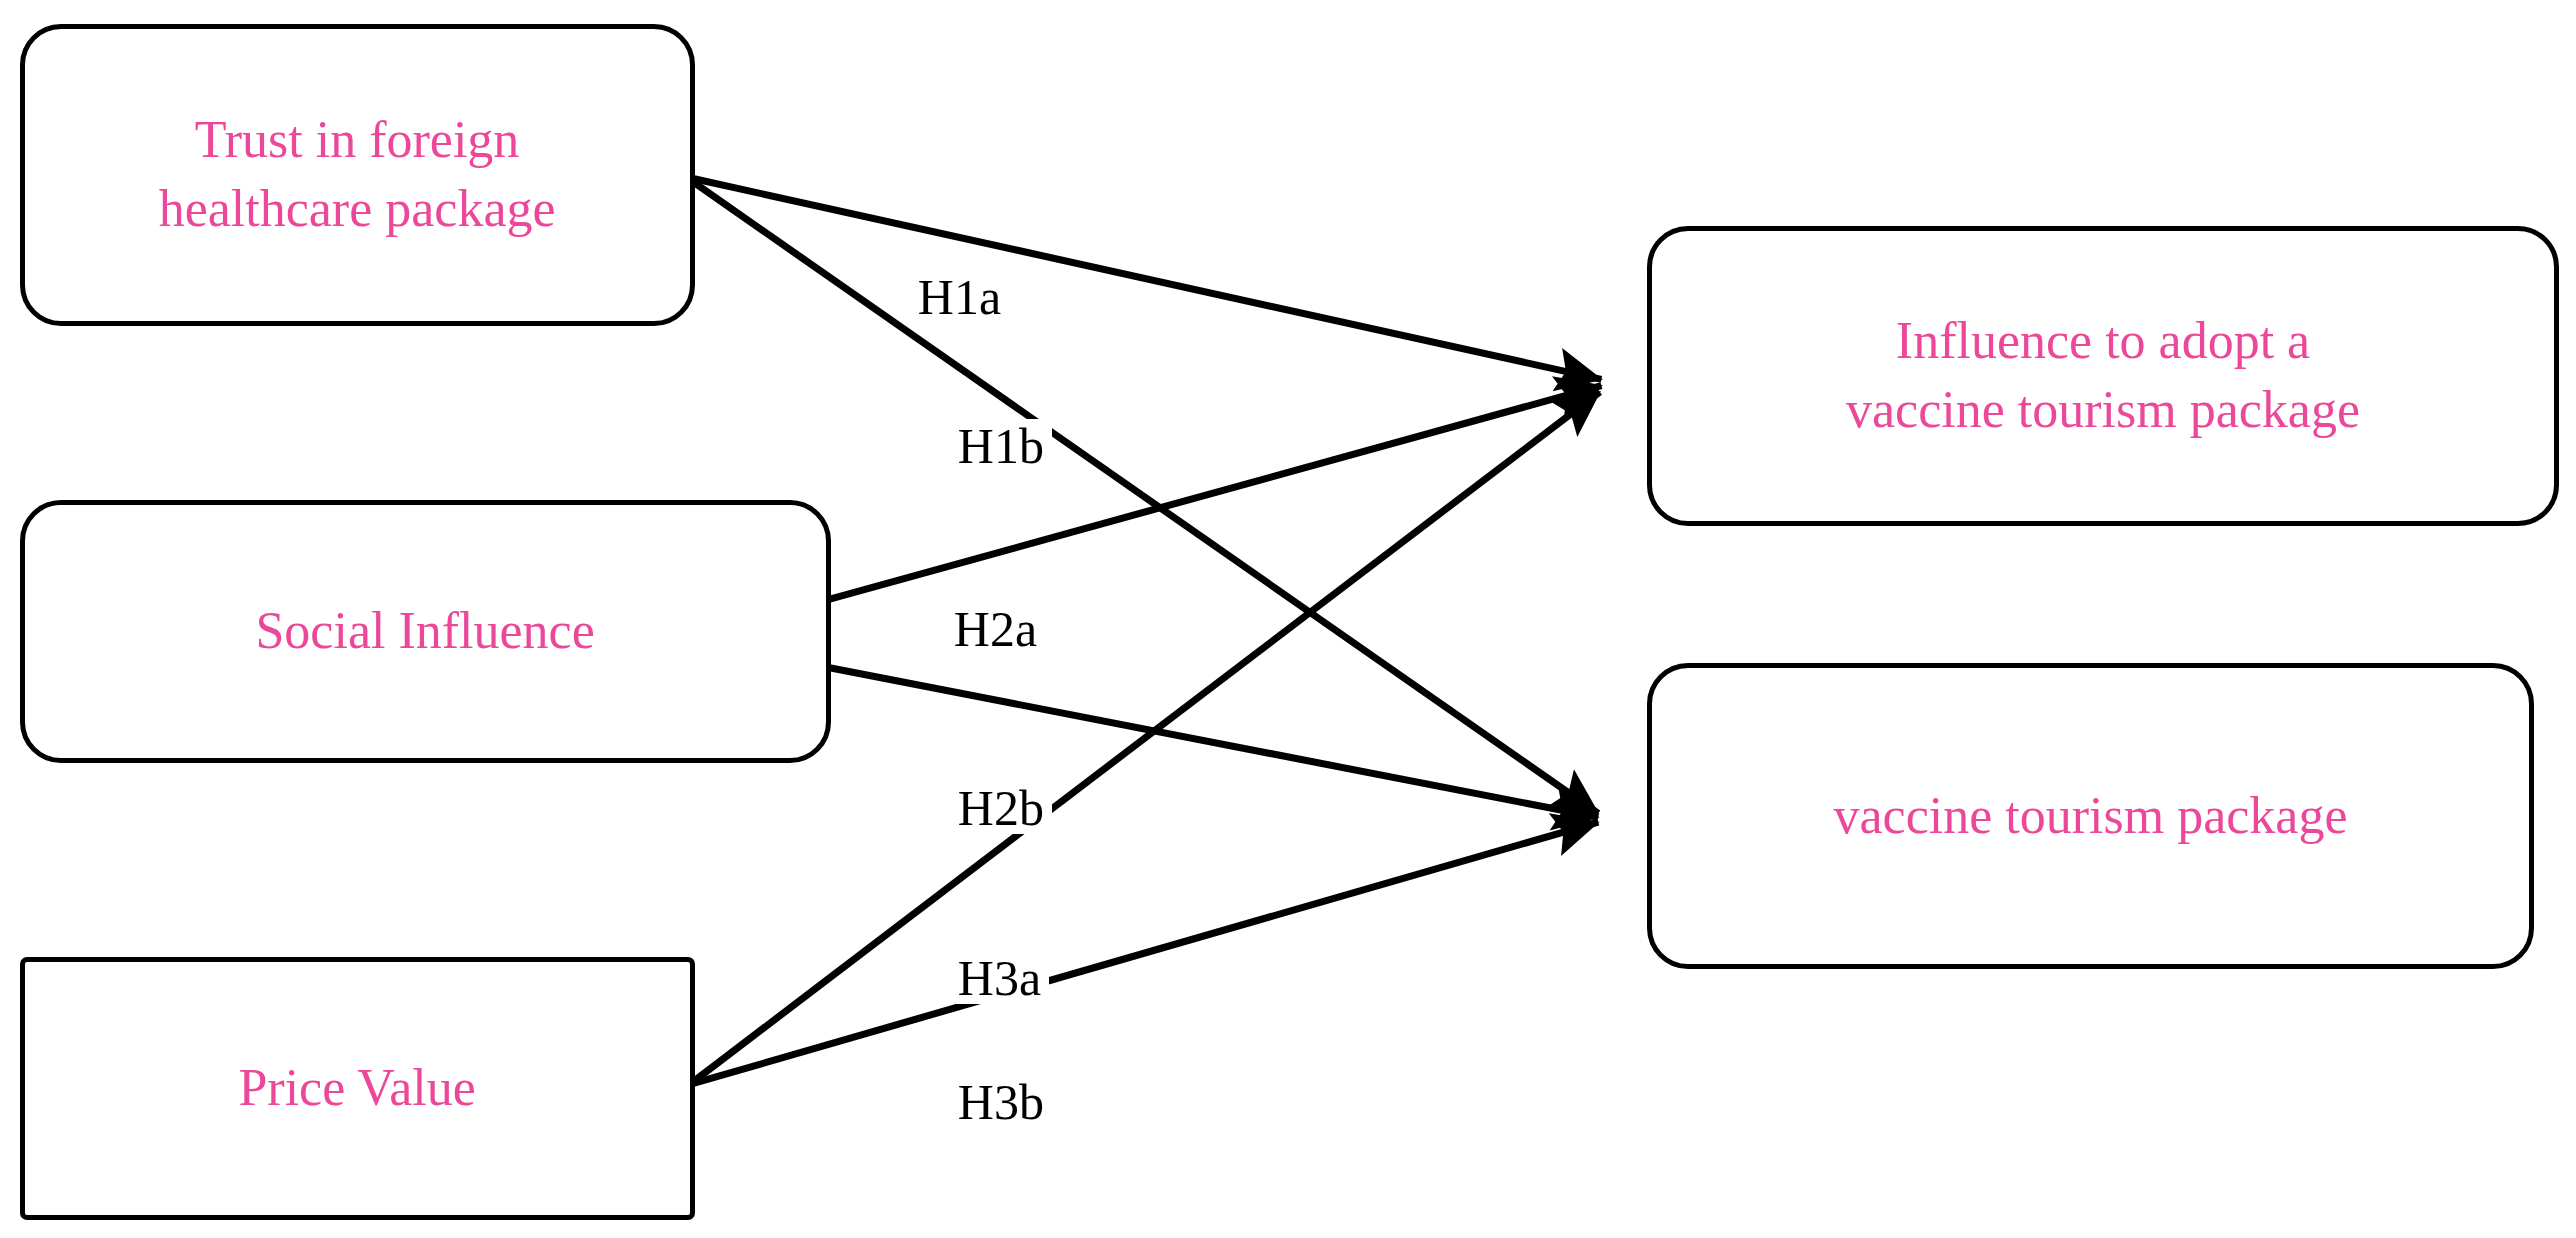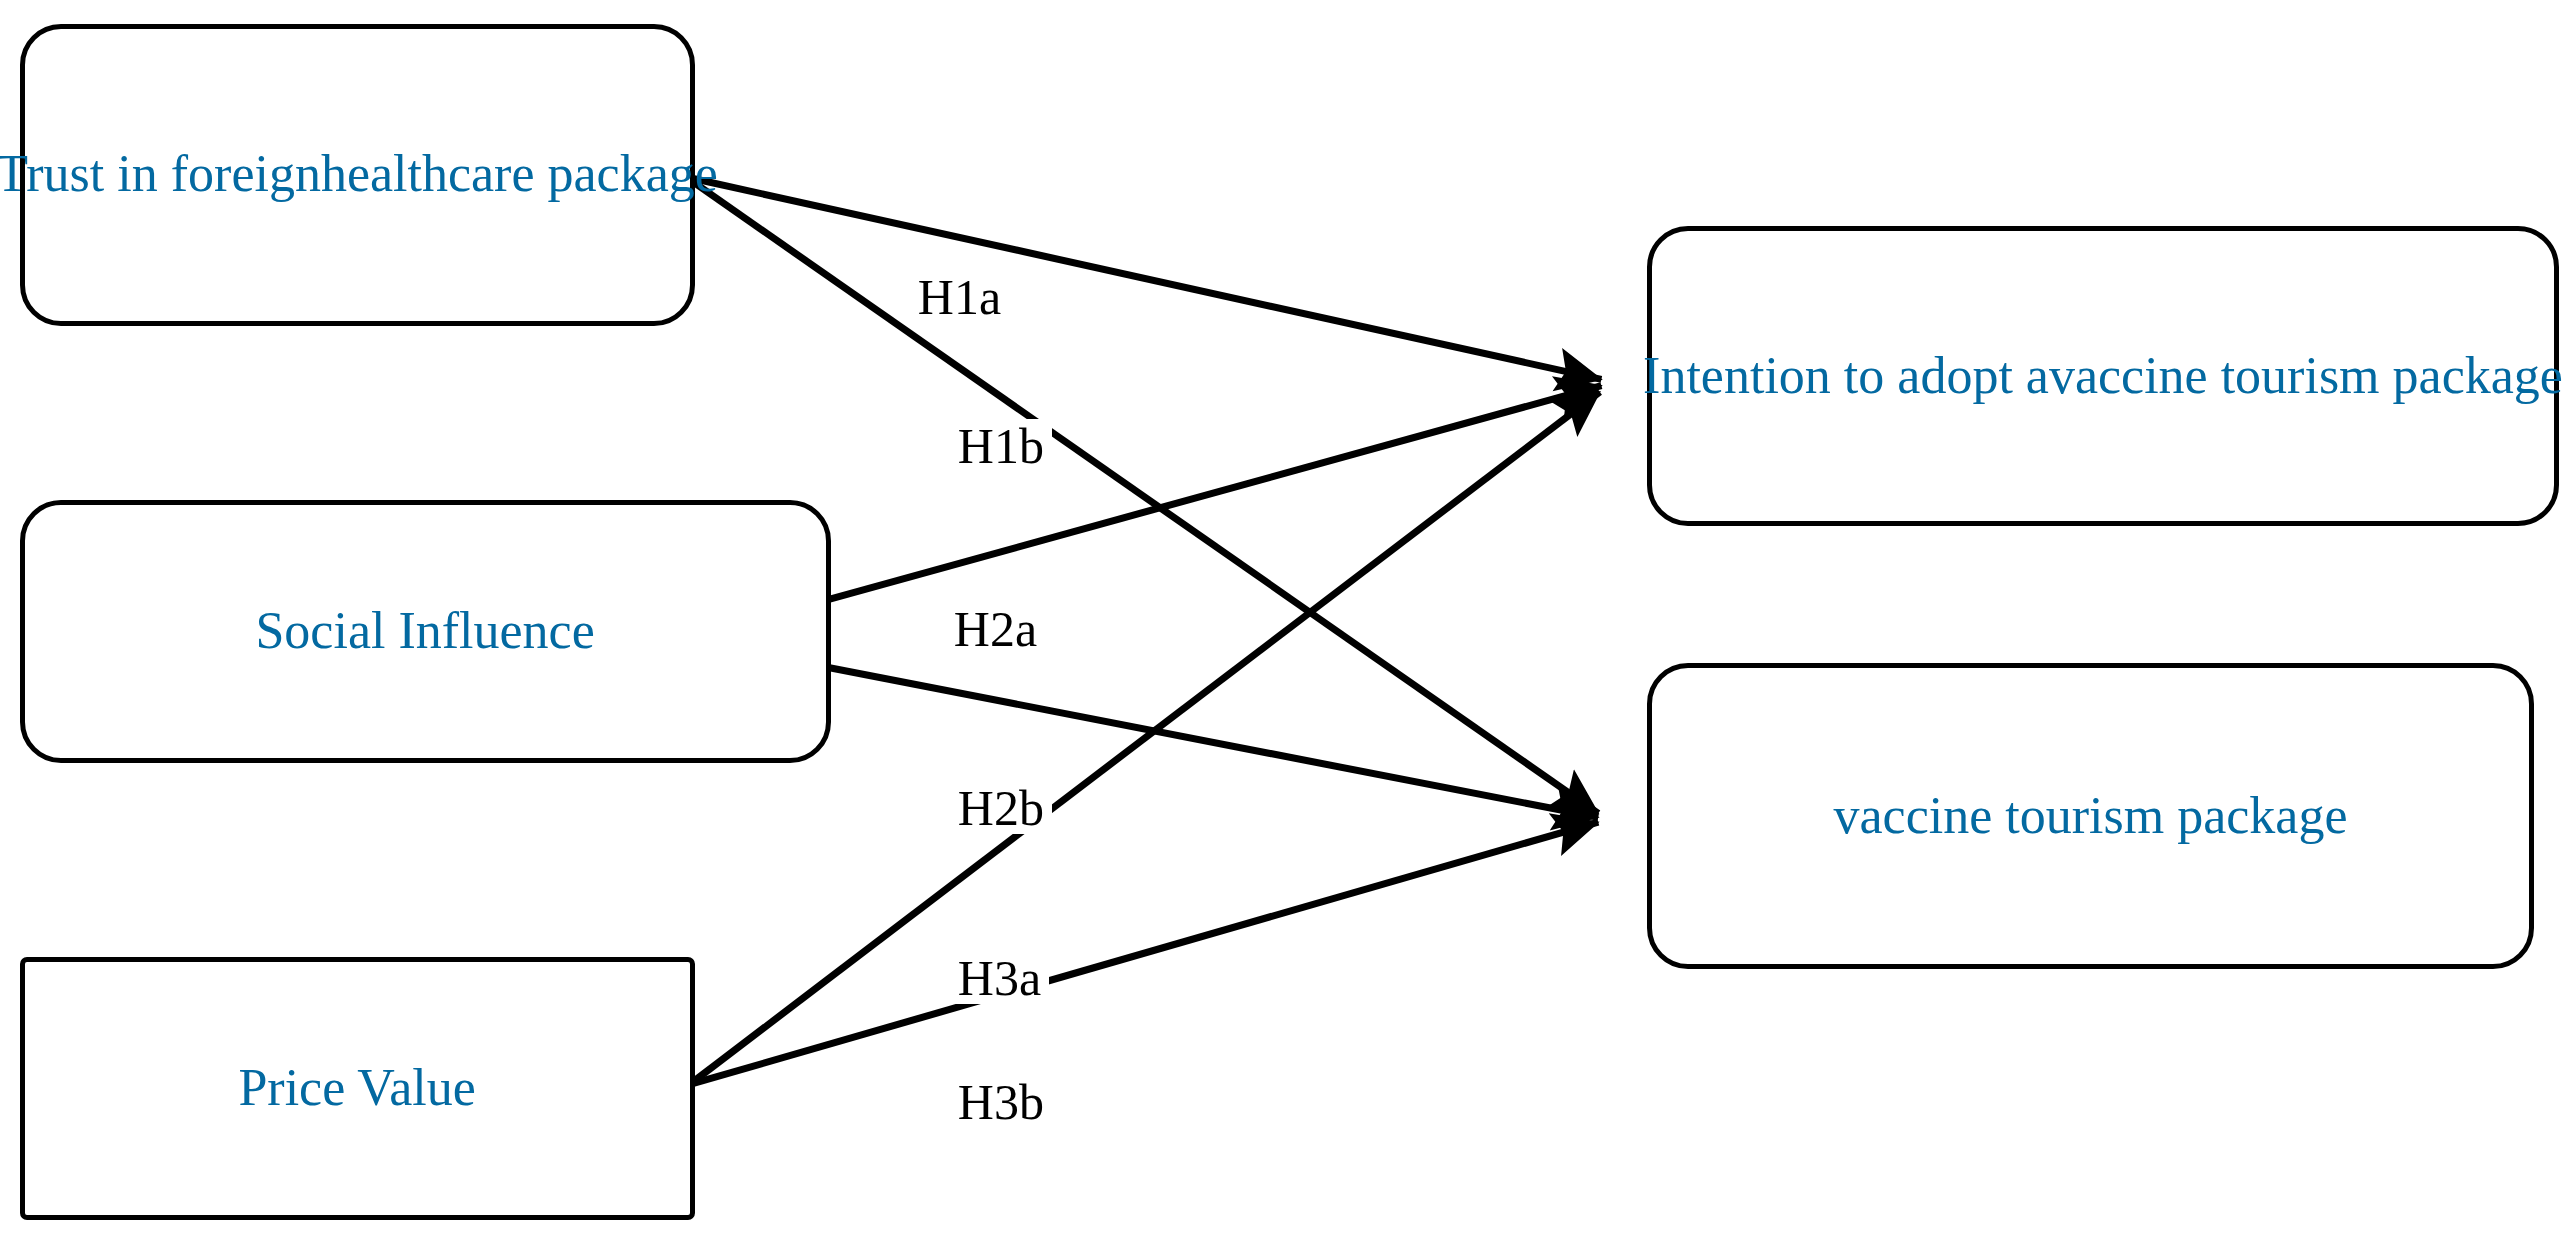--- a/index.html
+++ b/index.html
@@ -15,25 +15,25 @@
     overflow: hidden;
     font-family: "Liberation Serif", "DejaVu Serif", serif;
   }
   .node-box {
     position: absolute;
     box-sizing: border-box;
     border: 5.5px solid #000000;
     border-radius: 41px;
     background: #ffffff;
     display: flex;
-    flex-direction: row;
+    flex-direction: column;
     align-items: center;
     justify-content: center;
     text-align: center;
-    color: #0369a1;
+    color: #ec4899;
     font-size: 52px;
     line-height: 1.32;
     z-index: 3;
   }
   .node-box .node-line {
     display: block;
     white-space: nowrap;
   }
   .edge-svg {
     position: absolute;
@@ -86,21 +86,21 @@
 
   <div class="node-box" style="left:19.6px; top:500px; width:811px; height:263px;">
     <span class="node-line">Social Influence</span>
   </div>
 
   <div class="node-box" style="left:19.6px; top:957px; width:675px; height:263px;border-radius:7px;">
     <span class="node-line">Price Value</span>
   </div>
 
   <div class="node-box" style="left:1647px; top:226px; width:912px; height:300px;">
-    <span class="node-line">Intention to adopt a</span>
+    <span class="node-line">Influence to adopt a</span>
     <span class="node-line">vaccine tourism package</span>
   </div>
 
   <div class="node-box" style="left:1647px; top:663px; width:887px; height:306px;">
     <span class="node-line">vaccine tourism package</span>
   </div>
 
   <div class="edge-label" style="left:910px; top:270px;">H1a</div>
 
   <div class="edge-label" style="left:950px; top:419px;">H1b</div>

